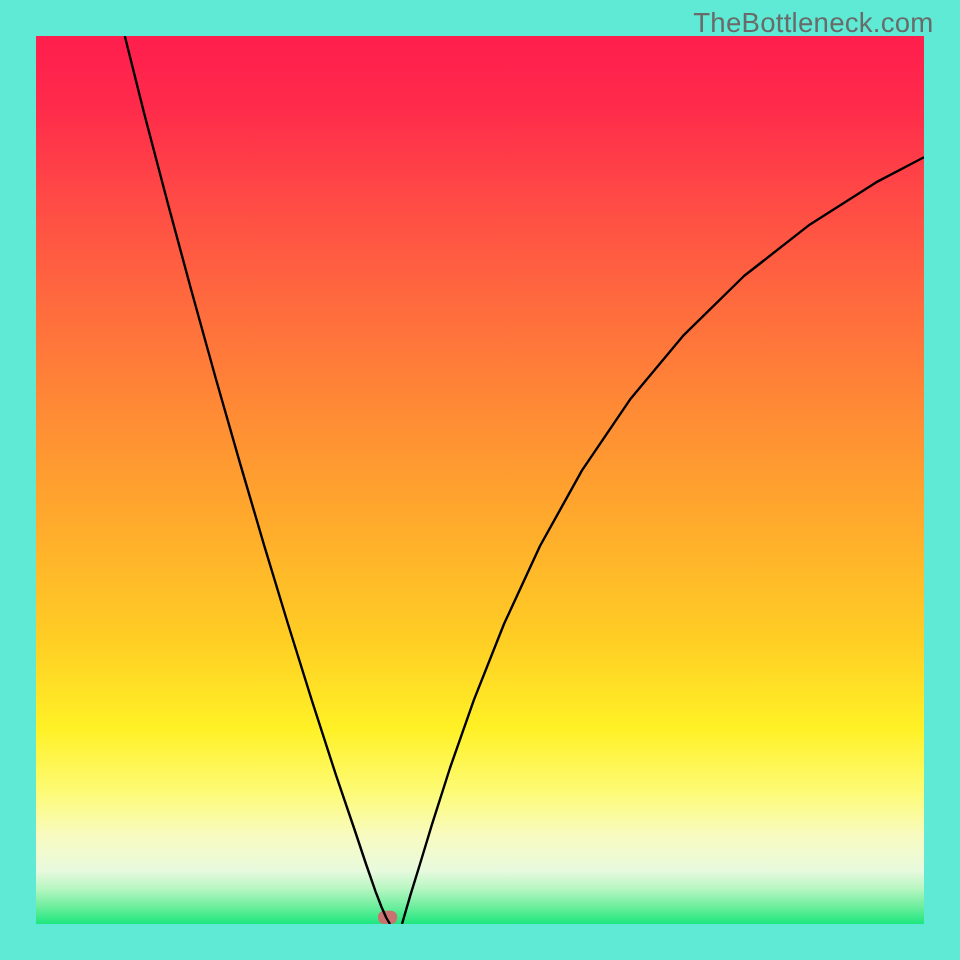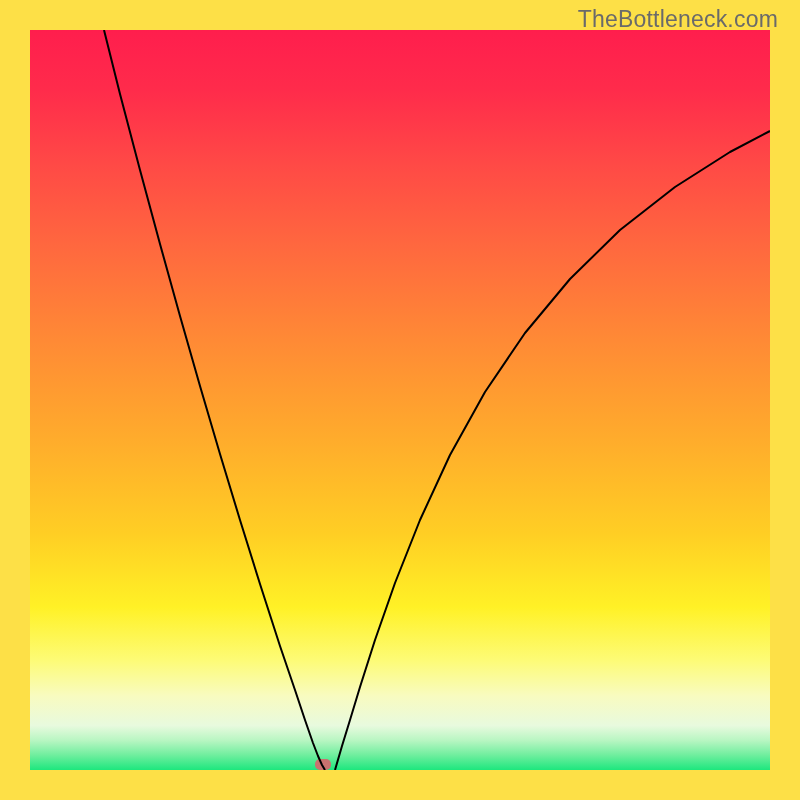--- a/index.html
+++ b/index.html
@@ -7,21 +7,21 @@
     padding: 0;
     width: 800px;
     height: 800px;
     background: #000000;
     overflow: hidden;
   }
   .frame {
     position: relative;
     width: 800px;
     height: 800px;
-    background: #fde047;
+    background: #5eead4;
   }
   .watermark {
     position: absolute;
     top: 6px;
     right: 22px;
     font-family: Arial, Helvetica, sans-serif;
     font-size: 23px;
     color: #6a6a6a;
     font-weight: 500;
     letter-spacing: 0.2px;

